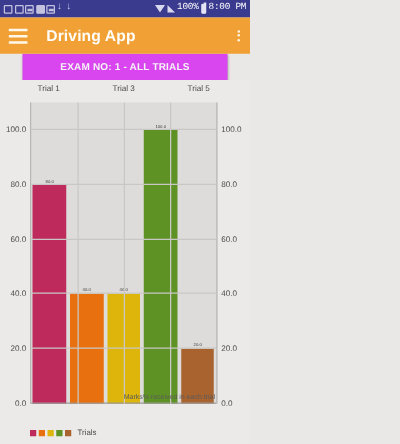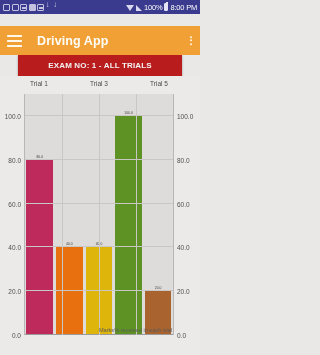--- a/index.html
+++ b/index.html
@@ -15,21 +15,21 @@
   .statusbar {
     height: 14px; width: 100%;
     background: #3a3a8e;
     display: flex; align-items: center;
     padding: 0 3px;
     color: #ffffff;
     font-size: 7px;
     line-height: 1;
   }
   .sb-left { display: flex; align-items: center; gap: 1.5px; flex: 1; }
-  .sb-right { display: flex; align-items: flex-end; gap: 2px; }
+  .sb-right { display: flex; align-items: center; gap: 2px; font-family: Liberation Mono, monospace; }
   .sb-ico {
     width: 7px; height: 7px;
     border: 0.8px solid #cfcfe8;
     border-radius: 1px;
     display: inline-block;
     position: relative;
     opacity: .92;
   }
   .sb-ico.dl { border: none; width: 6px; height: 8px; }
   .sb-ico.dl::before {
@@ -65,39 +65,38 @@
   }
   .sb-text { font-size: 7.5px; letter-spacing: -.2px; white-space: nowrap; }
 
   
   .toolbar {
     height: 29px; width: 100%;
     background: #f0a035;
     display: flex; align-items: center;
     padding: 0 7px;
     position: relative;
-    margin-top: 12px;
   }
   .hamburger { width: 15px; display: flex; flex-direction: column; gap: 3px; cursor: pointer; }
   .hamburger span { display: block; height: 2px; background: #fff7ea; border-radius: .5px; }
   .toolbar-title {
     color: #fffdf8;
     font-size: 12.5px;
     font-weight: bold;
     margin-left: 15px;
     letter-spacing: .1px;
   }
   .overflow { position: absolute; right: 8px; top: 50%; transform: translateY(-50%);
               display: flex; flex-direction: column; gap: 1.6px; cursor: pointer; }
   .overflow i { width: 2.2px; height: 2.2px; border-radius: 50%; background: #fff6e8; display: block; }
 
   
   .banner-wrap { background: #e9e8e6; padding: 0 18px; }
   .banner {
-    background: #b91c1c;
+    background: #d946ef;
     height: 21px;
     display: flex; align-items: center; justify-content: center;
     box-shadow: 0 1px 2px rgba(0,0,0,.35);
   }
   .banner-text {
     color: #f3f3f3;
     font-size: 8px;
     font-weight: bold;
     letter-spacing: .15px;
   }

